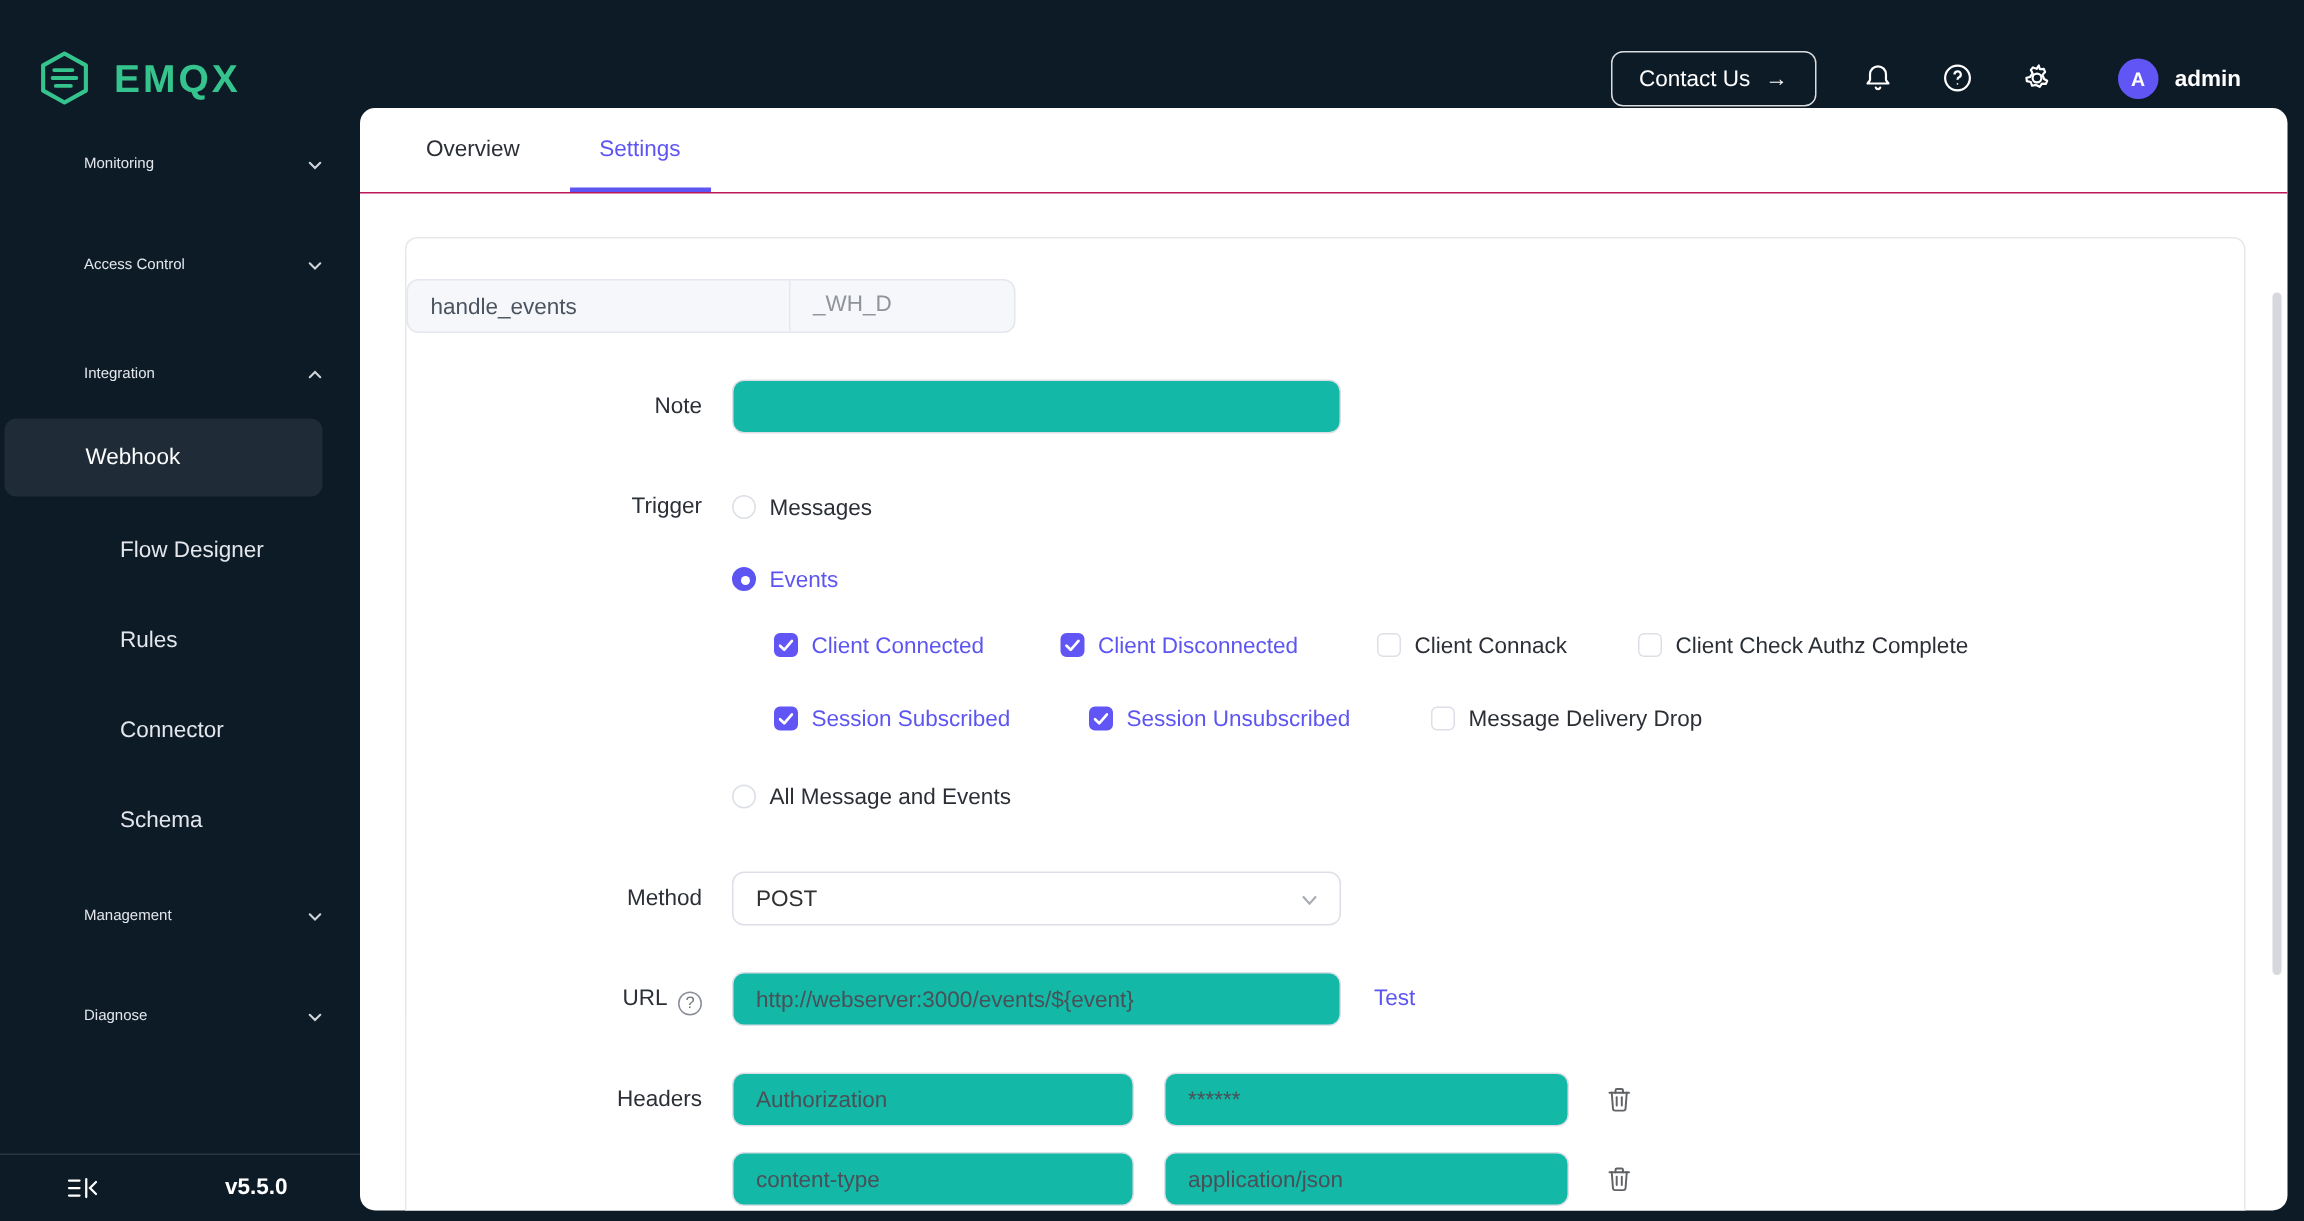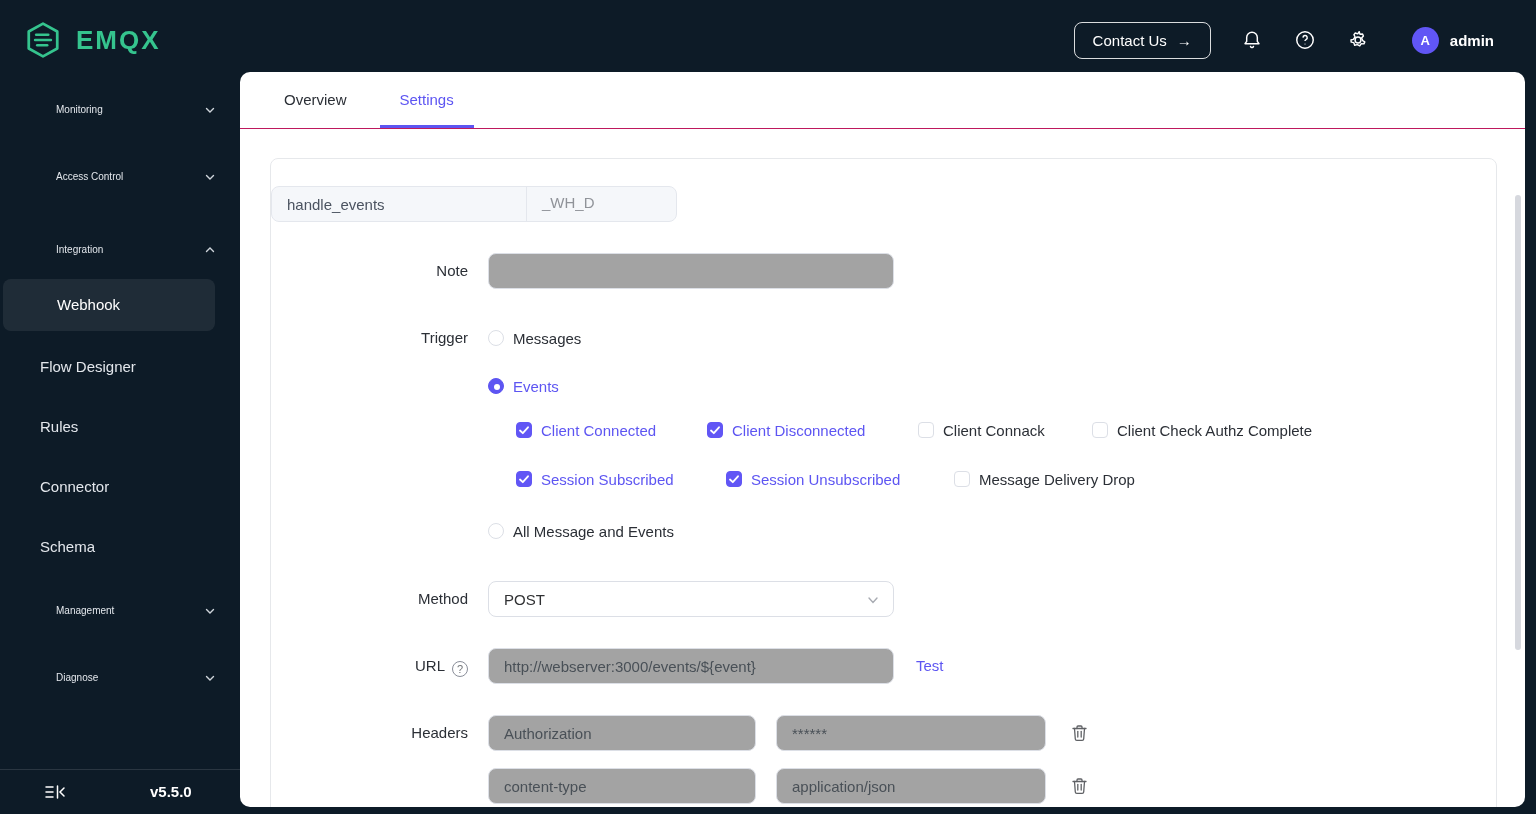--- a/index.html
+++ b/index.html
@@ -1,20 +1,20 @@
 <!DOCTYPE html>
 <html><head>
 <meta charset="utf-8">
 <style>
   * { margin:0; padding:0; box-sizing:border-box; }
   html,body { width:1536px; height:814px; overflow:hidden;
     font-family:"Liberation Sans", sans-serif; background:#0d1b27; }
 
   
-  .topbar { position:absolute; left:0; top:4px; width:1536px; height:72px;
+  .topbar { position:absolute; left:0; top:16px; width:1536px; height:72px;
     display:flex; align-items:center; padding:0 24px; }
   .logo { display:flex; align-items:center; gap:14px; }
   .logo-word { color:#35c48e; font-size:26px; font-weight:bold; letter-spacing:2px; }
   .topbar-spacer { flex:1; }
   .contact-btn { display:flex; align-items:center; gap:10px; height:37px;
     padding:0 18px; border:1px solid rgba(255,255,255,0.85); border-radius:8px;
     color:#fff; font-size:15px; cursor:pointer; margin-right:30px; background:transparent; }
   .tb-icon { width:22px; height:22px; margin-right:31px; display:flex;
     align-items:center; justify-content:center; cursor:pointer; }
   .avatar { width:27px; height:27px; border-radius:50%; background:#6156f5;
@@ -23,21 +23,21 @@
   .admin-name { color:#fff; font-size:15px; font-weight:600; margin:0 18px 0 11px; }
 
   
   .sidebar { position:absolute; left:0; top:72px; width:240px; bottom:0; }
   .side-group { position:absolute; left:0; width:240px; height:28px; line-height:28px;
     padding-left:56px; color:#e3e7ec; font-size:10px; cursor:pointer; }
   .side-chevron { position:absolute; right:24px; top:8px; }
   .g-monitoring { top:24px; } .g-access { top:91px; } .g-integration { top:164px; }
   .g-management { top:525px; } .g-diagnose { top:592px; }
   .side-sub { position:absolute; left:0; width:266px; height:28px; line-height:28px;
-    padding-left:40px; color:#e3e7ec; font-size:15px; cursor:pointer; }
+    padding-left:80px; color:#e3e7ec; font-size:15px; cursor:pointer; }
   .s-webhook { top:207px; left:3px; width:212px; height:52px; line-height:52px;
     padding-left:54px; background:rgba(255,255,255,0.08); border-radius:8px; color:#fff; }
   .s-flow { top:281px; } .s-rules { top:341px; } .s-connector { top:401px; } .s-schema { top:461px; }
   .side-footer { position:absolute; left:0; right:0; bottom:0; height:45px;
     border-top:1px solid rgba(255,255,255,0.12); }
   .collapse-icon { position:absolute; left:44px; top:12px; cursor:pointer; }
   .version { position:absolute; left:150px; top:0; line-height:44px; color:#fff;
     font-size:15px; font-weight:600; }
 
   
@@ -57,21 +57,21 @@
   .frow { display:flex; align-items:center; }
   .frow.top { align-items:flex-start;margin-top:12px; }
   .flabel { width:217px; padding-right:20px; text-align:right; font-size:15px;
     color:#2b2f36; line-height:36px; flex:none; }
   .flabel.h20 { line-height:20px; }
   .mb-name { margin-bottom:31px; } .mb-note { margin-bottom:39px; }
   .mb-trigger { margin-bottom:40px; } .mb-method { margin-bottom:31px; }
   .mb-url { margin-bottom:31px; } .mb-hdr { margin-bottom:17px; }
 
   .inp { width:406px; height:36px; border:1px solid #dcdfe6; border-radius:8px;
-    font-size:15px; color:#495057; padding:0 15px; outline:none; background:#a3a3a3;
+    font-size:15px; color:#495057; padding:0 15px; outline:none; background:#14b8a6;
     font-family:"Liberation Sans", sans-serif; }
   .name-wrap { width:406px; height:36px; border:1px solid #e4e7ed; border-radius:8px;
     background:#f5f7fa; display:flex; align-items:center; overflow:hidden; }
   .name-main { flex:1; padding:0 15px; font-size:15px; color:#4b5360; }
   .name-suffix { width:150px; height:36px; line-height:34px; padding-left:15px;
     border-left:1px solid #e4e7ed; font-size:15px; color:#909399; }
 
   .radio-row { display:flex; align-items:center; height:20px; }
   .radio { width:16px; height:16px; border-radius:50%; border:1px solid #dcdfe6;
     background:#fff; flex:none; position:relative; cursor:pointer; }

